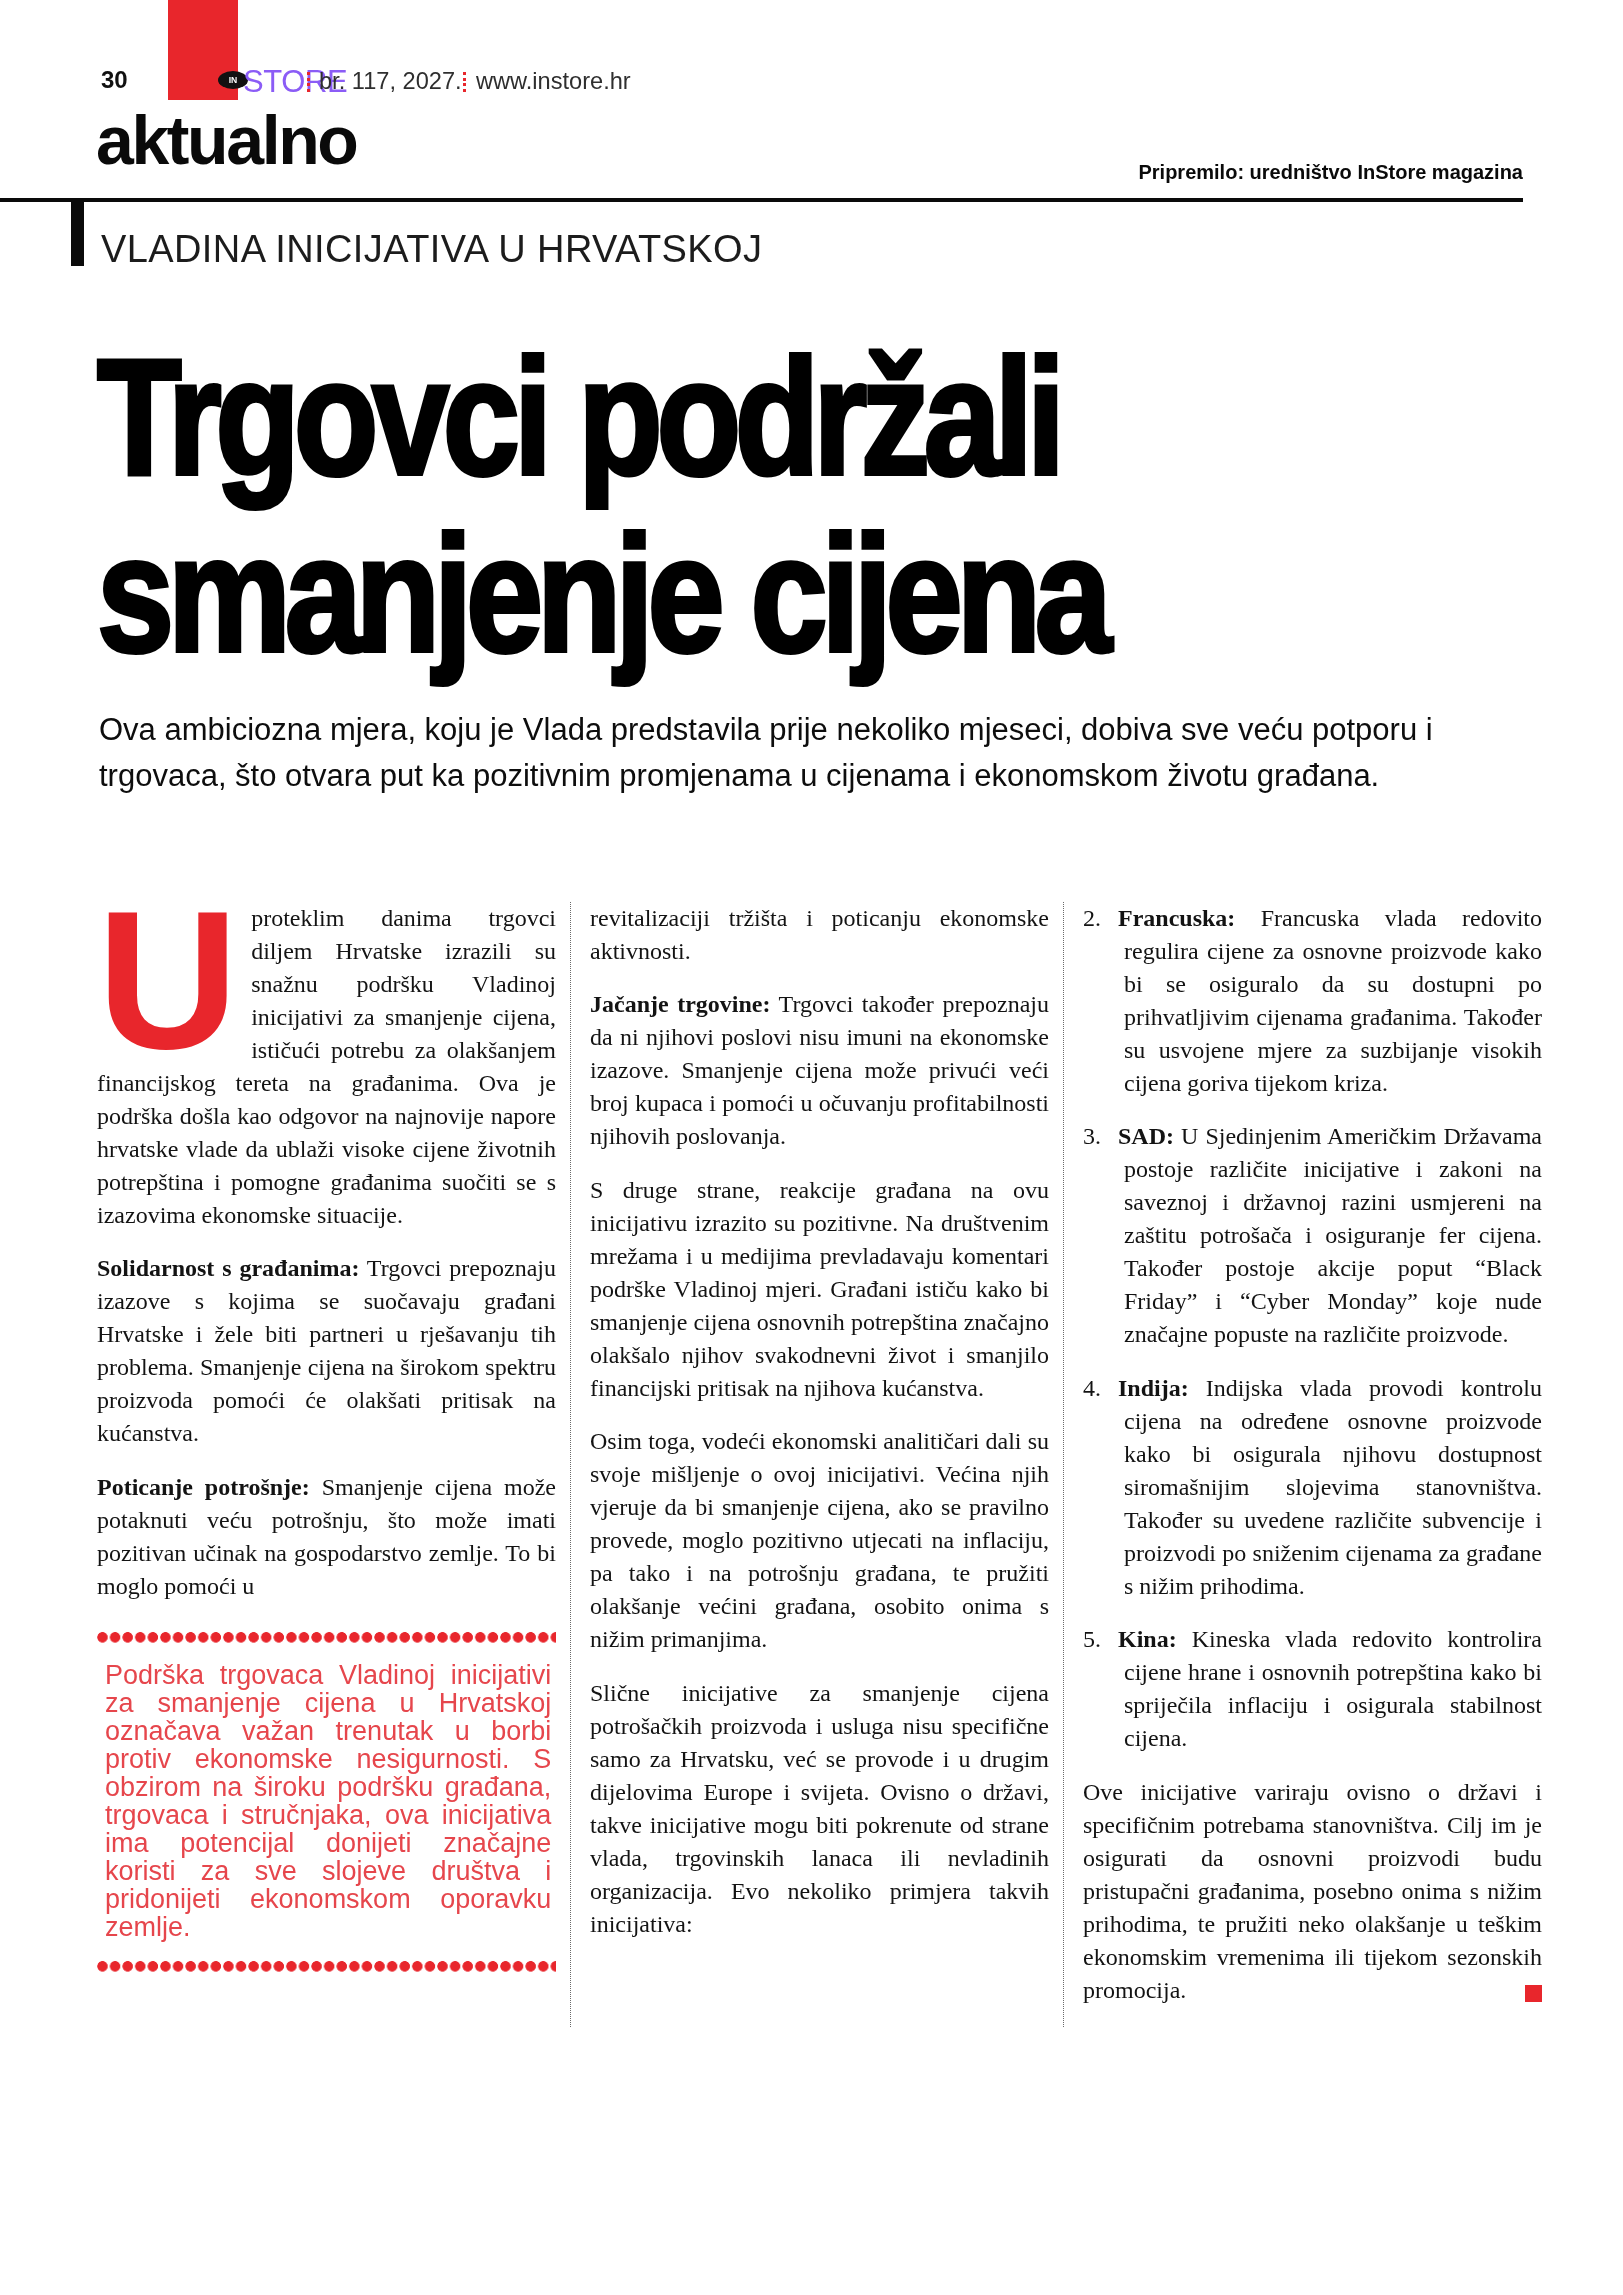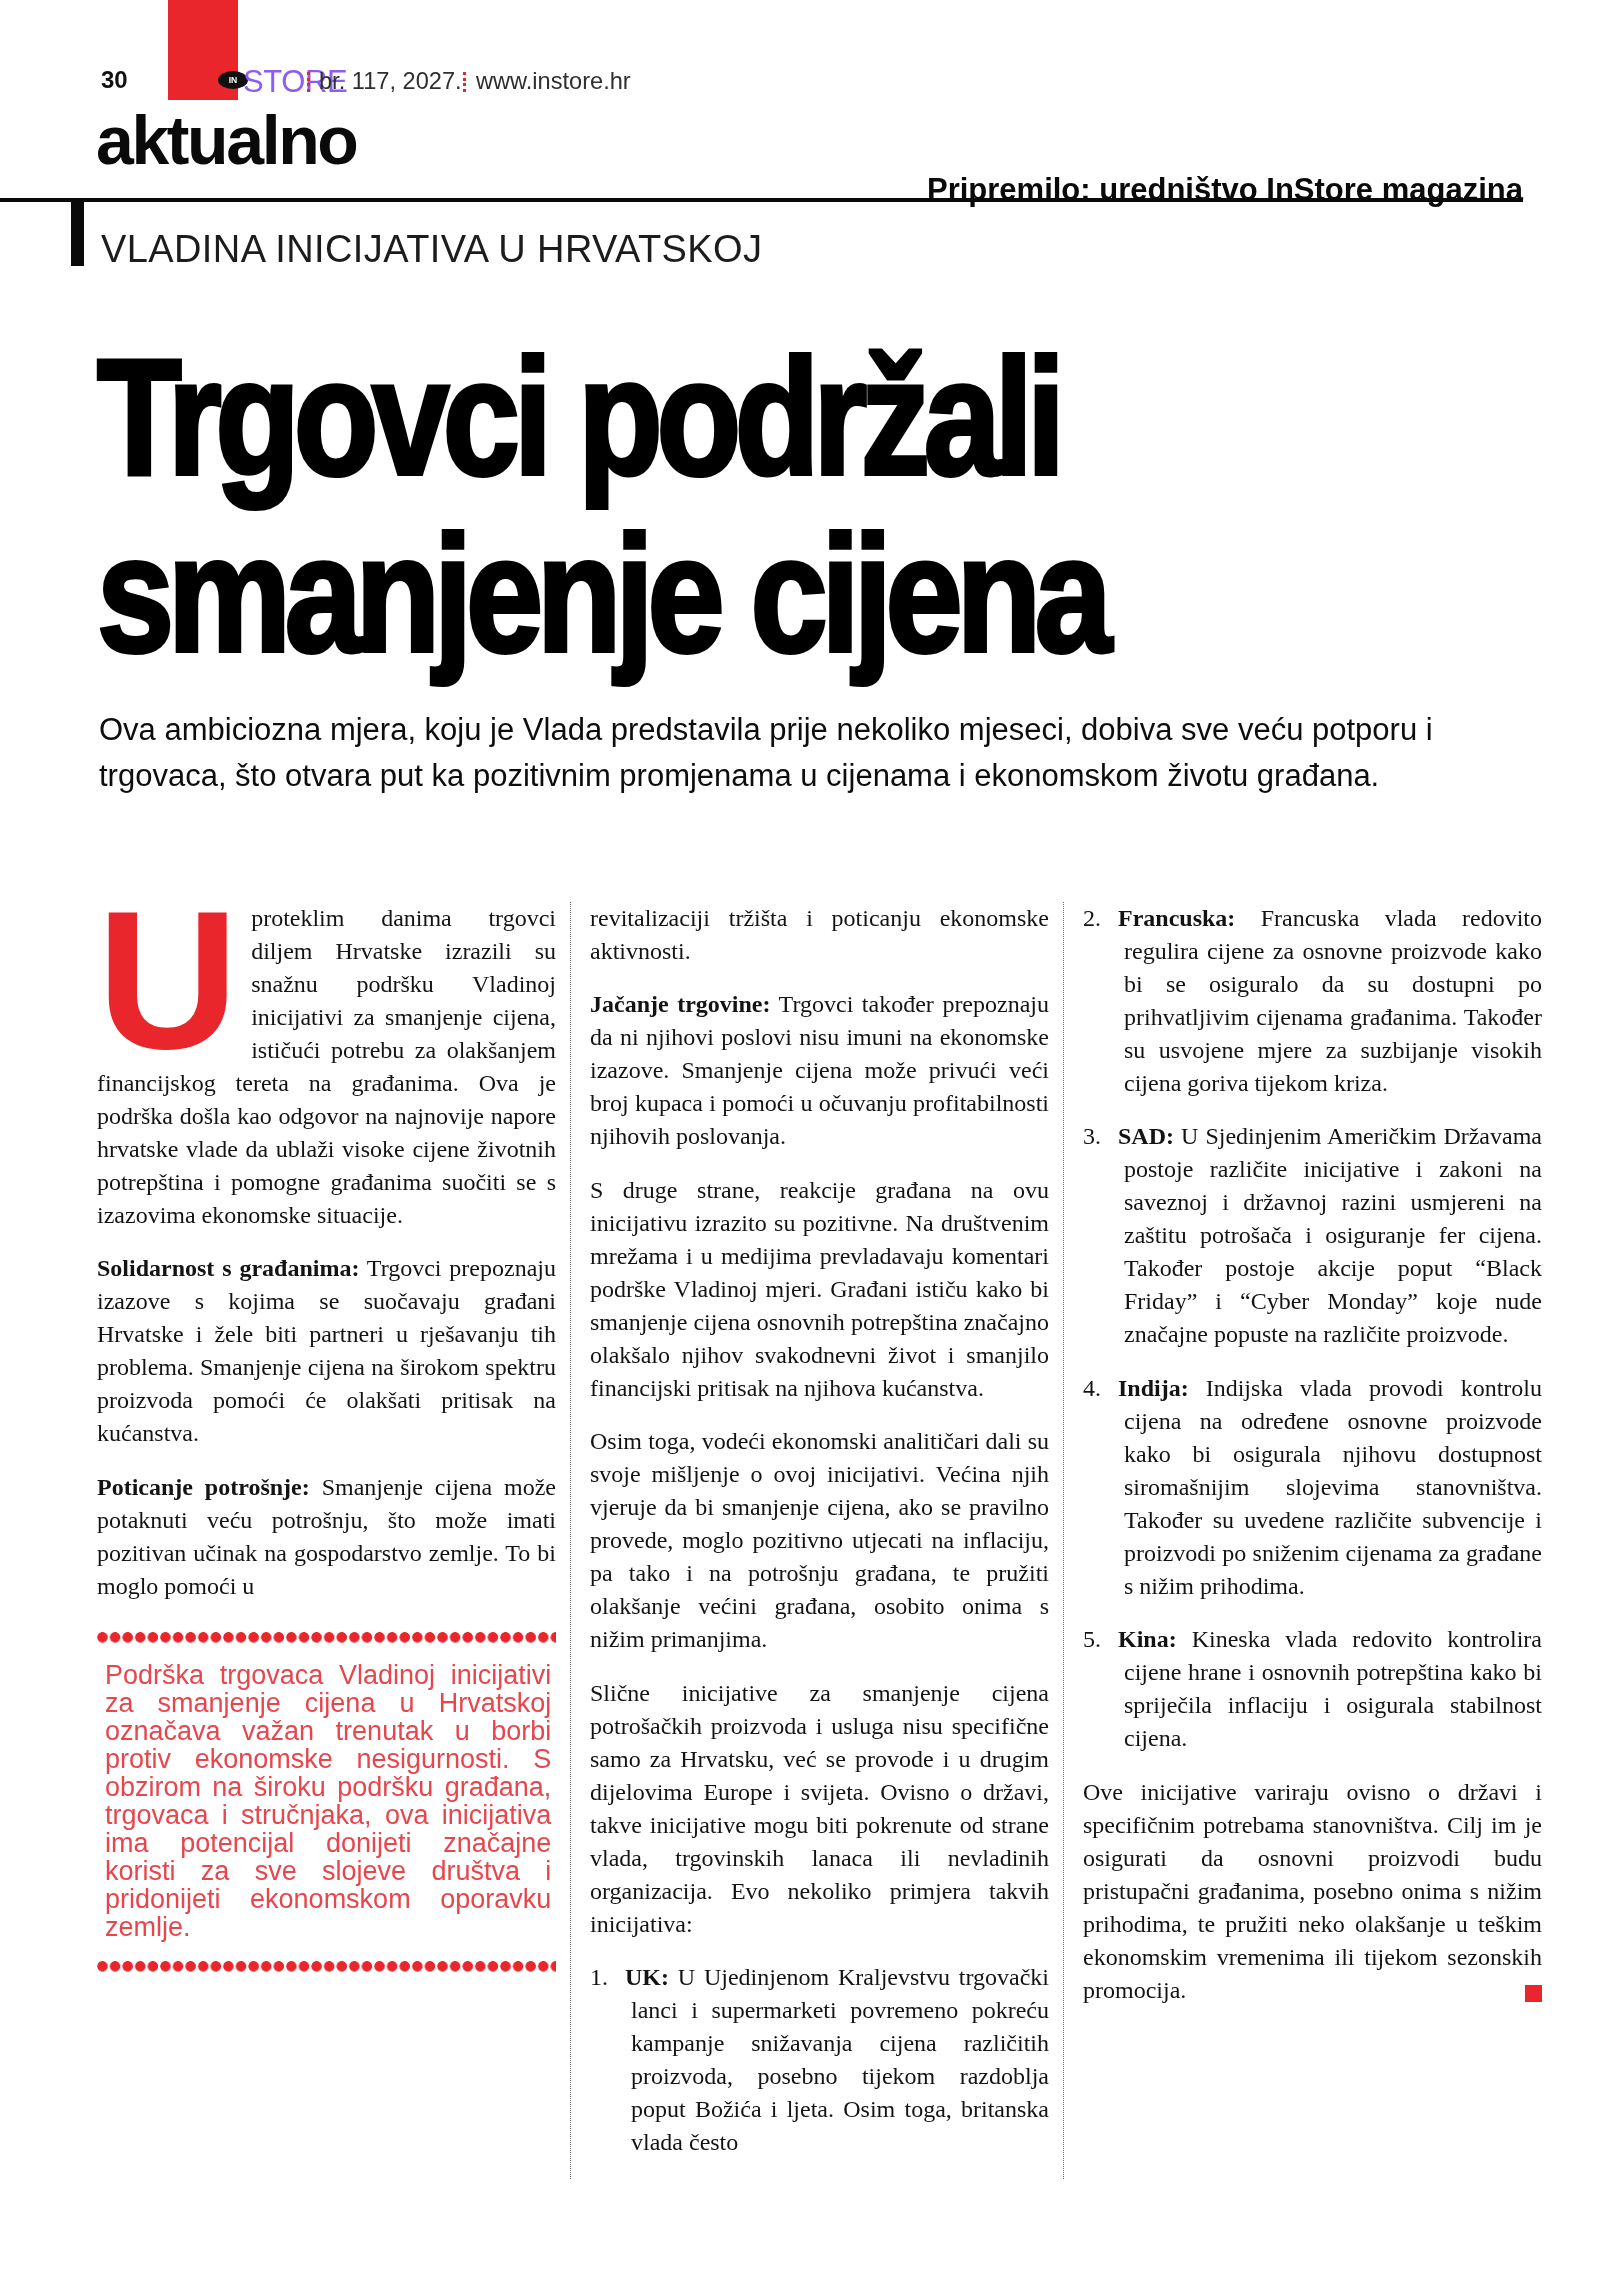--- a/index.html
+++ b/index.html
@@ -14,22 +14,22 @@
                display:flex;align-items:center;justify-content:center;letter-spacing:0;}
   .logo-store{position:absolute;left:243px;top:64px;font-size:31px;font-weight:normal;color:#8b5cf6;letter-spacing:-0.4px;}
   .hsep{position:absolute;top:72px;width:3.1px;height:20.4px;
         background-image:repeating-linear-gradient(to bottom,#e8262c 0 3.1px,transparent 3.1px 5.5px);}
   .hsep.s1{left:307px;}
   .hsep.s2{left:463px;}
   .issue{position:absolute;left:319px;top:68px;font-size:23.6px;color:#2f2f2f;}
   .site{position:absolute;left:476px;top:68px;font-size:23.6px;color:#2f2f2f;}
   .section-title{position:absolute;left:96px;top:101px;font-size:68px;font-weight:bold;
                  letter-spacing:-2.4px;color:#0a0a0a;}
-  .byline{position:absolute;left:0;top:172px;width:1523px;text-align:right;
-          font-size:31px;font-weight:bold;color:#0a0a0a;}
+  .byline{position:absolute;left:0;top:161px;width:1523px;text-align:right;
+          font-size:20px;font-weight:bold;color:#0a0a0a;}
   .rule{position:absolute;left:0;top:198px;width:1523px;height:3.9px;background:#0a0a0a;}
   .kicker-bar{position:absolute;left:71px;top:198px;width:13.4px;height:68px;background:#0a0a0a;}
   .kicker{position:absolute;left:101px;top:228px;font-size:38px;font-weight:normal;
           color:#1c1c1c;letter-spacing:0.4px;}
 
   
   .headline{position:absolute;left:97px;top:328px;font-weight:bold;font-size:154px;
             line-height:166px;color:#000;letter-spacing:-7px;
             -webkit-text-stroke:3.9px #000;
             transform:scale(0.90,1.07);transform-origin:0 0;white-space:nowrap;}
@@ -97,21 +97,20 @@
         <div class="dots"></div>
       </div>
     </div>
 
     <div class="col">
       <p>revitalizaciji tržišta i poticanju ekonomske aktivnosti.</p>
       <p><b>Jačanje trgovine:</b><span> Trgovci također prepoznaju da ni njihovi poslovi nisu imuni na ekonomske izazove. Smanjenje cijena može privući veći broj kupaca i pomoći u očuvanju profitabilnosti njihovih poslovanja.</span></p>
       <p>S druge strane, reakcije građana na ovu inicijativu izrazito su pozitivne. Na društvenim mrežama i u medijima prevladavaju komentari podrške Vladinoj mjeri. Građani ističu kako bi smanjenje cijena osnovnih potrepština značajno olakšalo njihov svakodnevni život i smanjilo financijski pritisak na njihova kućanstva.</p>
       <p>Osim toga, vodeći ekonomski analitičari dali su svoje mišljenje o ovoj inicijativi. Većina njih vjeruje da bi smanjenje cijena, ako se pravilno provede, moglo pozitivno utjecati na inflaciju, pa tako i na potrošnju građana, te pružiti olakšanje većini građana, osobito onima s nižim primanjima.</p>
       <p>Slične inicijative za smanjenje cijena potrošačkih proizvoda i usluga nisu specifične samo za Hrvatsku, već se provode i u drugim dijelovima Europe i svijeta. Ovisno o državi, takve inicijative mogu biti pokrenute od strane vlada, trgovinskih lanaca ili nevladinih organizacija. Evo nekoliko primjera takvih inicijativa:</p>
-      <p class="item"><span class="num">1.</span><b>UK:</b><span> U Ujedinjenom Kraljevstvu trgovački lanci i supermarketi povremeno pokreću kampanje snižavanja cijena različitih proizvoda, posebno tijekom razdoblja poput Božića i ljeta. Osim toga, britanska vlada često</span></p>
     </div>
 
     <div class="col">
       <p class="item"><span class="num">2.</span><b>Francuska:</b><span> Francuska vlada redovito regulira cijene za osnovne proizvode kako bi se osiguralo da su dostupni po prihvatljivim cijenama građanima. Također su usvojene mjere za suzbijanje visokih cijena goriva tijekom kriza.</span></p>
       <p class="item"><span class="num">3.</span><b>SAD:</b><span> U Sjedinjenim Američkim Državama postoje različite inicijative i zakoni na saveznoj i državnoj razini usmjereni na zaštitu potrošača i osiguranje fer cijena. Također postoje akcije poput “Black Friday” i “Cyber Monday” koje nude značajne popuste na različite proizvode.</span></p>
       <p class="item"><span class="num">4.</span><b>Indija:</b><span> Indijska vlada provodi kontrolu cijena na određene osnovne proizvode kako bi osigurala njihovu dostupnost siromašnijim slojevima stanovništva. Također su uvedene različite subvencije i proizvodi po sniženim cijenama za građane s nižim prihodima.</span></p>
       <p class="item"><span class="num">5.</span><b>Kina:</b><span> Kineska vlada redovito kontrolira cijene hrane i osnovnih potrepština kako bi spriječila inflaciju i osigurala stabilnost cijena.</span></p>
       <p><span>Ove inicijative variraju ovisno o državi i specifičnim potrebama stanovništva. Cilj im je osigurati da osnovni proizvodi budu pristupačni građanima, posebno onima s nižim prihodima, te pružiti neko olakšanje u teškim ekonomskim vremenima ili tijekom sezonskih promocija.</span><span class="end-mark"></span></p>
     </div>
 

